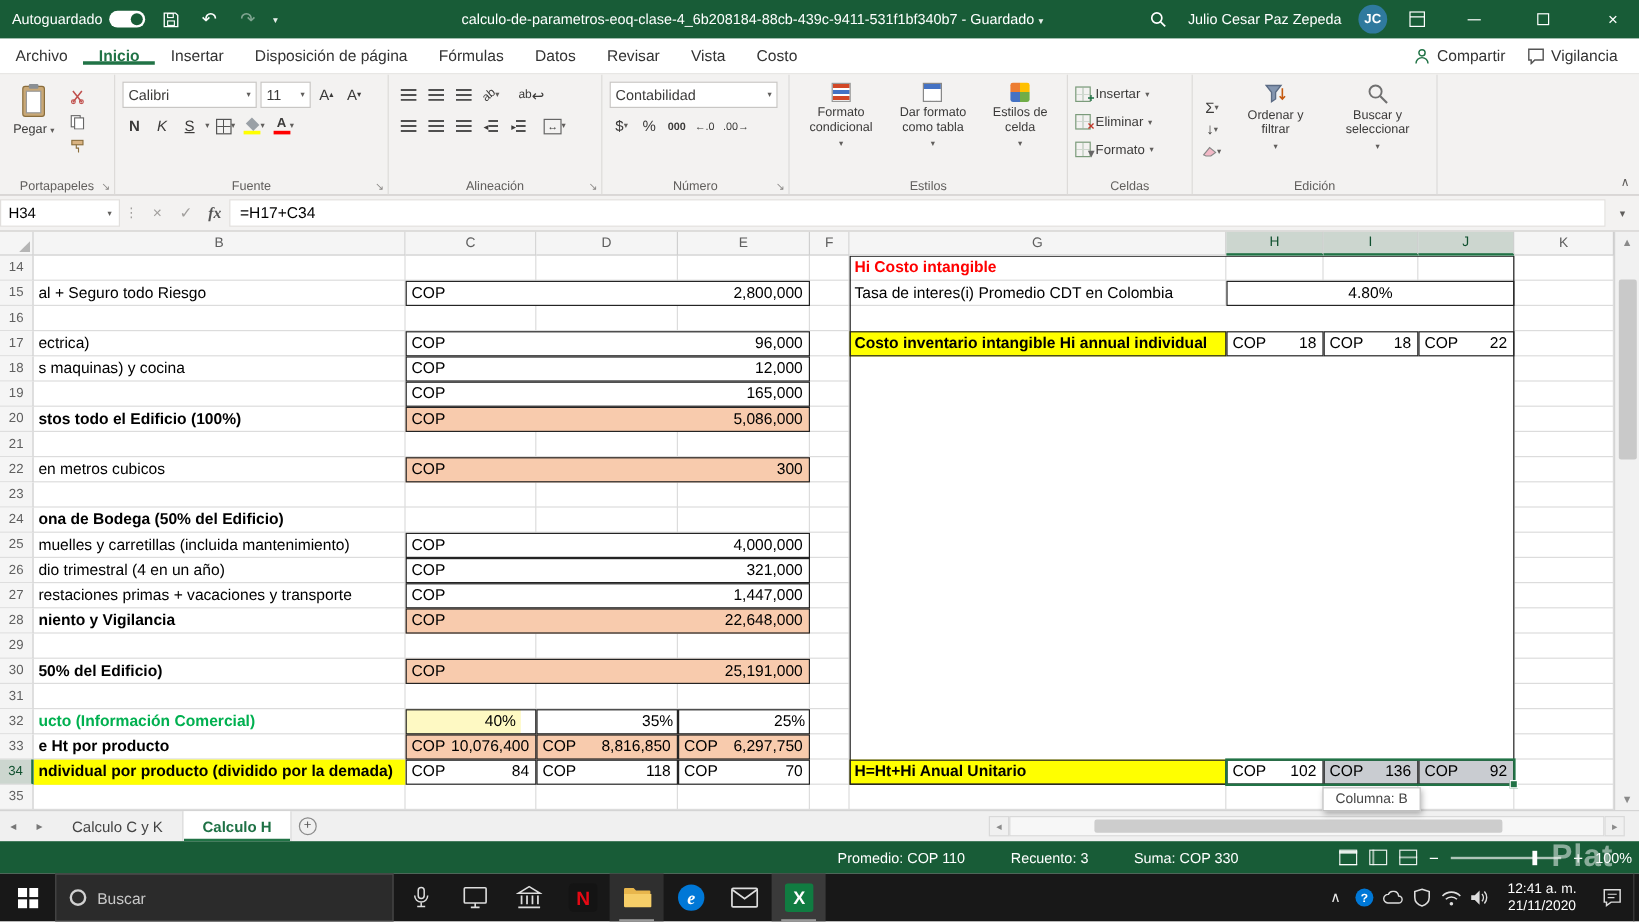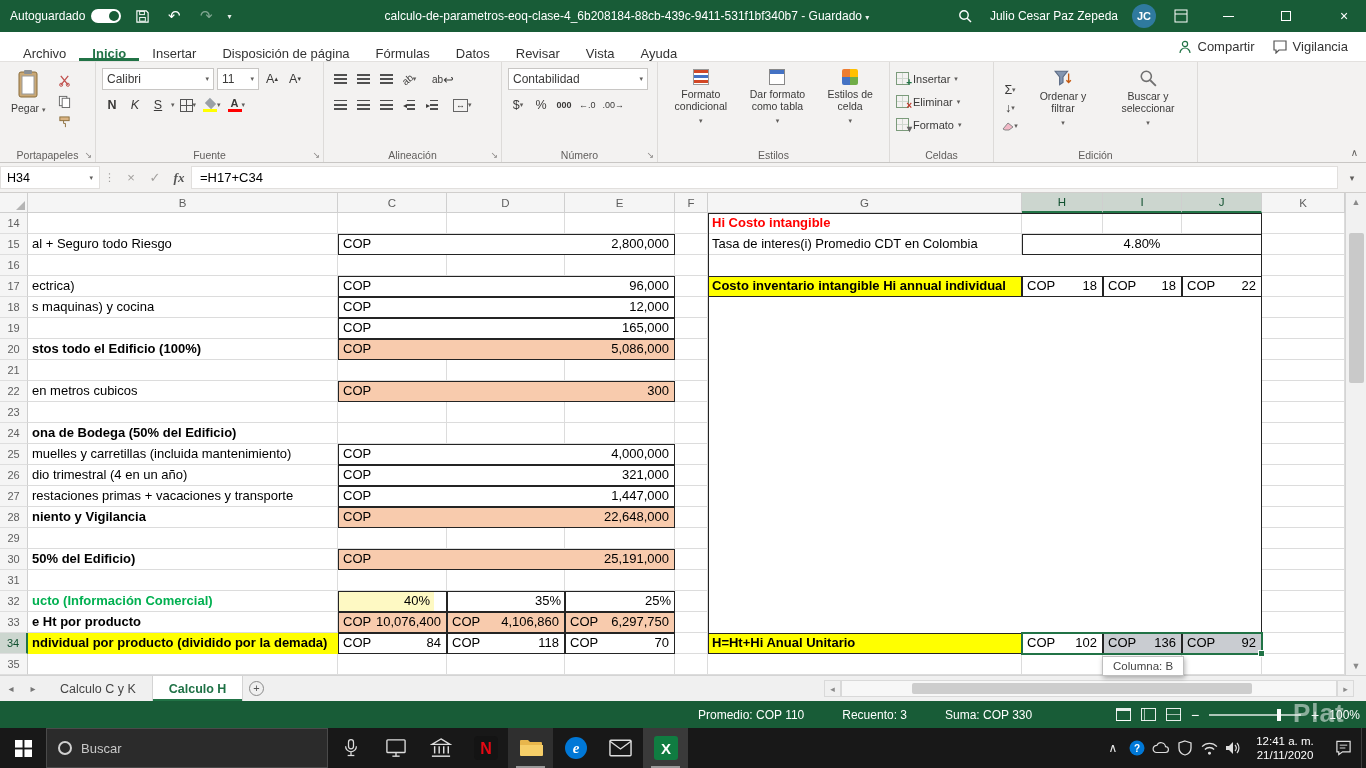--- a/index.html
+++ b/index.html
@@ -20,21 +20,21 @@
   .tb-right{display:flex;align-items:center;gap:14px;padding-right:0;height:100%}
   .avatar{width:24px;height:24px;border-radius:50%;background:#2F7A9E;color:#fff;font-size:11px;
     display:flex;align-items:center;justify-content:center;font-weight:bold}
   .winbtn{width:44px;height:32px;display:flex;align-items:center;justify-content:center;font-size:14px}
   .maxbox{width:10px;height:10px;border:1px solid #fff}
   .minline{width:11px;height:1px;background:#fff;display:inline-block}
 
   
   .tabrow{position:absolute;top:32px;left:0;width:1366px;height:30px;background:#fff;
     display:flex;align-items:stretch;border-bottom:1px solid #e3e1df;z-index:19}
-  .rtabs{display:flex;align-items:flex-end;padding-left:10px}
+  .rtabs{display:flex;align-items:center;padding-left:0}
   .rtab{padding:0 13px;display:flex;align-items:center;font-size:13px;color:#333}
   .rtab.active{color:#217346;font-weight:bold;box-shadow:inset 0 -3px 0 #217346}
   .tabrow-right{margin-left:auto;display:flex;align-items:center;gap:18px;padding-right:18px}
   .trbtn{display:flex;align-items:center;gap:6px;font-size:13px;color:#333}
 
   
   .ribbon{position:absolute;top:62px;left:0;width:1366px;height:101px;background:#f3f2f1;
     border-bottom:1px solid #c8c6c4;display:flex;z-index:18;color:#3b3a39}
   .rgroup{position:relative;border-right:1px solid #dddbd9;padding:4px 6px 16px 6px;height:100%}
   .rg-label{position:absolute;bottom:1px;left:0;right:0;text-align:center;font-size:10.5px;color:#605e5c}
@@ -208,21 +208,21 @@
 <div class="tabrow">
   <div class="rtabs">
     <div class="rtab">Archivo</div>
     <div class="rtab active">Inicio</div>
     <div class="rtab">Insertar</div>
     <div class="rtab">Disposición de página</div>
     <div class="rtab">Fórmulas</div>
     <div class="rtab">Datos</div>
     <div class="rtab">Revisar</div>
     <div class="rtab">Vista</div>
-    <div class="rtab">Ayuda</div>
+    <div class="rtab">Costo</div>
   </div>
   <div class="tabrow-right">
     <div class="trbtn">
       <svg width="14" height="14" viewBox="0 0 14 14">
           <circle cx="7" cy="4" r="2.6" fill="none" stroke="#217346" stroke-width="1.2"></circle>
           <path d="M2 13 a5 5 0 0 1 10 0" fill="none" stroke="#217346" stroke-width="1.2"></path>
         </svg>
       <span>Compartir</span>
     </div>
     <div class="trbtn">
@@ -604,21 +604,21 @@
     </div>
     <div class="cell" style="left: 338px; top: 378px; width: 96px; background: #fef9c3; text-align: right;">40%</div>
     <div class="cell" style="left: 447px; top: 378px; width: 118px; background: rgb(255, 255, 255); text-align: right;">35%</div>
     <div class="cell" style="left: 565px; top: 378px; width: 110px; background: rgb(255, 255, 255); text-align: right;">25%</div>
     <div class="cell acct" style="left: 338px; top: 399px; width: 109px; background: rgb(248, 203, 173);">
       <span>COP</span>
       <span>10,076,400</span>
     </div>
     <div class="cell acct" style="left: 447px; top: 399px; width: 118px; background: rgb(248, 203, 173);">
       <span>COP</span>
-      <span>4,106,860</span>
+      <span>8,816,850</span>
     </div>
     <div class="cell acct" style="left: 565px; top: 399px; width: 110px; background: rgb(248, 203, 173);">
       <span>COP</span>
       <span>6,297,750</span>
     </div>
     <div class="cell acct" style="left: 338px; top: 420px; width: 109px; background: rgb(255, 255, 255);">
       <span>COP</span>
       <span>84</span>
     </div>
     <div class="cell acct" style="left: 447px; top: 420px; width: 118px; background: rgb(255, 255, 255);">

